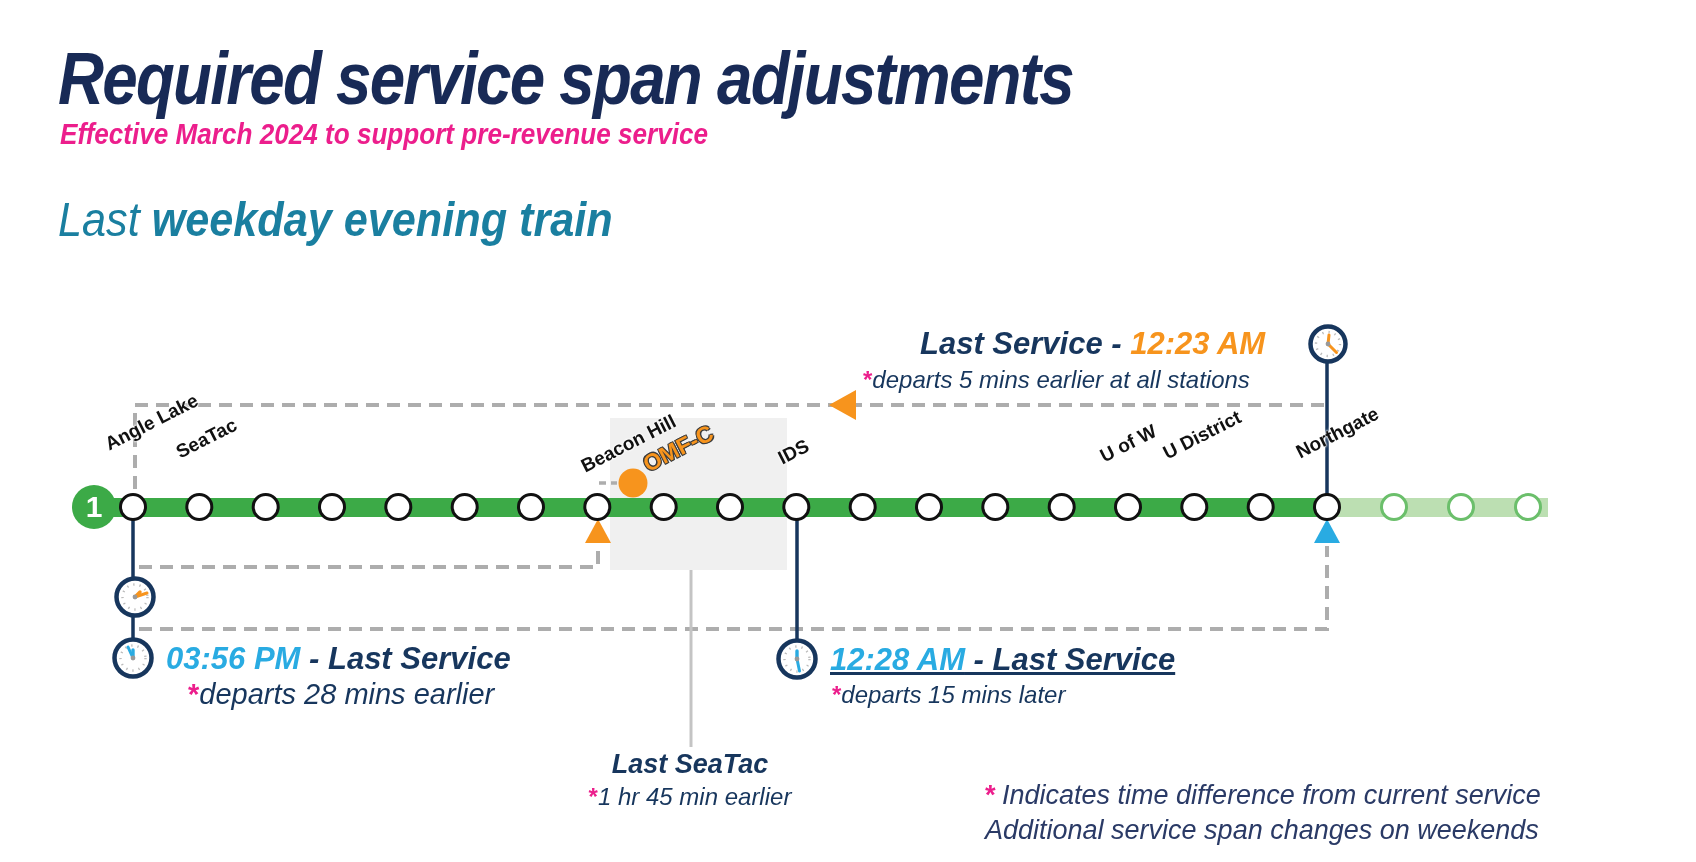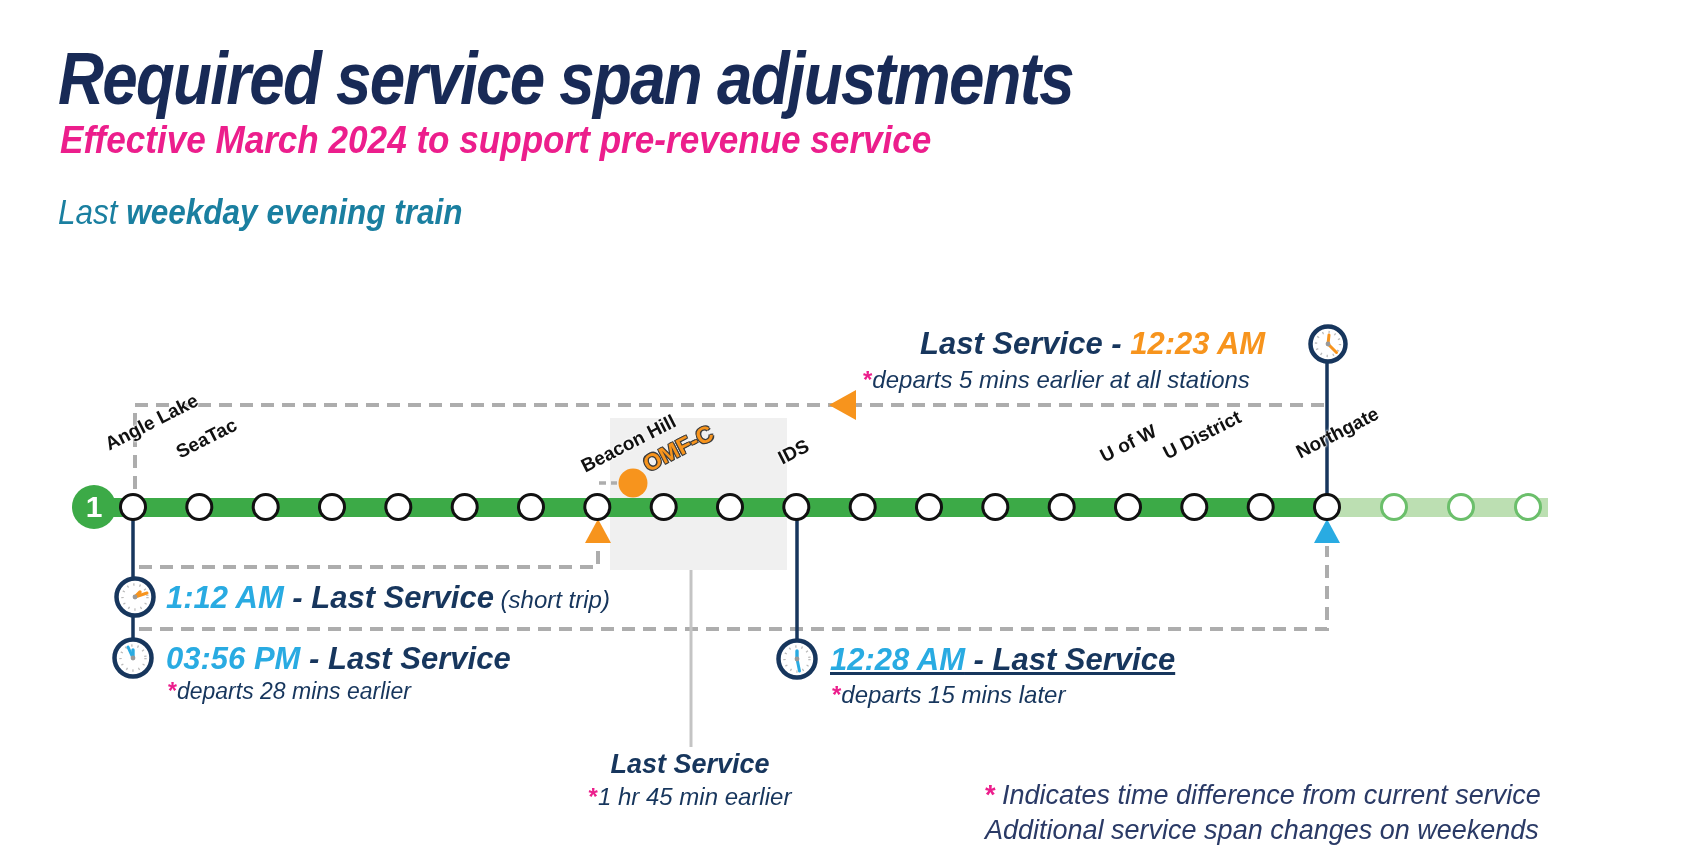--- a/index.html
+++ b/index.html
@@ -3,42 +3,42 @@
 <meta charset="utf-8">
 <style>
   html,body{margin:0;padding:0;background:#fff;}
   .canvas{position:relative;width:1548px;height:862px;background:#ffffff;overflow:hidden;
           font-family:"Liberation Sans", sans-serif;}
   .abs{position:absolute;white-space:pre;}
   .squeeze{display:inline-block;transform:scaleX(0.86);transform-origin:0 50%;}
   .squeeze9{display:inline-block;transform:scaleX(0.9);transform-origin:0 50%;}
 
   .title{left:58px;top:36px;font-size:74px;font-weight:700;font-style:italic;color:#182A56;letter-spacing:-2px;}
-  .subtitle{left:60px;top:118px;font-size:39px;font-weight:700;font-style:italic;color:#EC1E8C;}
-  .section{left:58px;top:192px;font-size:35px;font-style:italic;color:#1A7FA0;}
+  .subtitle{left:60px;top:118px;font-size:29px;font-weight:700;font-style:italic;color:#EC1E8C;}
+  .section{left:58px;top:192px;font-size:48px;font-style:italic;color:#1A7FA0;}
   .section .bold{font-weight:700;}
 
   svg.diagram{position:absolute;left:0;top:0;}
 
   .badge{position:absolute;width:44px;height:44px;border-radius:50%;background:#3CAA47;
          color:#fff;font-size:30px;font-weight:700;display:flex;align-items:center;justify-content:center;}
 
   .stn{position:absolute;transform:rotate(-27deg);transform-origin:0 100%;
        font-size:19px;font-weight:700;color:#111;line-height:24px;
        text-shadow:0 0 3px #fff,0 0 3px #fff,0 0 2px #fff;}
   .stn-omf{font-size:23px;color:#F7941D;
        text-shadow:-1px -1px 0 #3c3c3c,1px -1px 0 #3c3c3c,-1px 1px 0 #3c3c3c,1px 1px 0 #3c3c3c;}
 
   .ann{position:absolute;font-size:31px;font-weight:700;font-style:italic;color:#17365D;white-space:pre;}
   .ann .time-cyan{color:#29ABE2;}
   .ann .time-orange{color:#F7941D;}
   .ann .light{font-size:24px;font-weight:400;}
   .note{position:absolute;font-size:24px;font-style:italic;color:#17365D;white-space:pre;}
   .note .star{color:#EC1E8C;font-weight:700;font-style:normal;}
-  .small-note{font-size:23px;}
+  .small-note{font-size:29px;margin-left:20px;}
   .center{text-align:center;}
   .legend{position:absolute;font-size:27px;font-style:italic;color:#2A3A66;white-space:pre;}
   .legend .star{color:#EC1E8C;font-weight:700;}
 </style>
 </head>
 <body>
 
 <div class="canvas">
 
   <h1 class="abs title" style="margin:0;"><span class="squeeze">Required service span adjustments</span></h1>
@@ -145,27 +145,26 @@
   <div class="stn" style="left:588px;top:454px;">Beacon Hill</div>
   <div class="stn stn-omf" style="left:650px;top:452px;">OMF-C</div>
   <div class="stn" style="left:785px;top:446px;">IDS</div>
   <div class="stn" style="left:1107px;top:444px;">U of W</div>
   <div class="stn" style="left:1170px;top:441px;">U District</div>
   <div class="stn" style="left:1303px;top:440px;">Northgate</div>
 
   <div class="ann" style="left:920px;top:326px;"><span>Last Service - </span><span class="time-orange">12:23 AM</span></div>
   <div class="note" style="left:863px;top:366px;"><span class="star">*</span><span>departs 5 mins earlier at all stations</span></div>
 
-  <div class="ann" style="left:166px;top:580px;"><span class="time-cyan">1:12 AM</span><span> - Last Service</span><span class="light"> (short trip)</span></div>
 
   <div class="ann" style="left:166px;top:641px;"><span class="time-cyan">03:56 PM</span><span> - Last Service</span></div>
   <div class="note small-note" style="left:168px;top:678px;"><span class="star">*</span><span>departs 28 mins earlier</span></div>
 
   <div class="ann" style="left:830px;top:642px;text-decoration:underline;"><span class="time-cyan">12:28 AM</span><span> - Last Service</span></div>
   <div class="note" style="left:832px;top:681px;"><span class="star">*</span><span>departs 15 mins later</span></div>
 
-  <div class="ann center" style="left:580px;top:749px;width:220px;font-size:27px;">Last Service</div>
+  <div class="ann center" style="left:580px;top:749px;width:220px;font-size:27px;">Last SeaTac</div>
   <div class="note center" style="left:555px;top:783px;width:270px;"><span class="star">*</span><span>1 hr 45 min earlier</span></div>
 
   <div class="legend" style="left:948px;top:780px;margin-left:36px;"><span class="star">* </span><span>Indicates time difference from current service</span></div>
   <div class="legend" style="left:985px;top:815px;text-align:right;">Additional service span changes on weekends</div>
 
 </div>
 
 </body></html>

